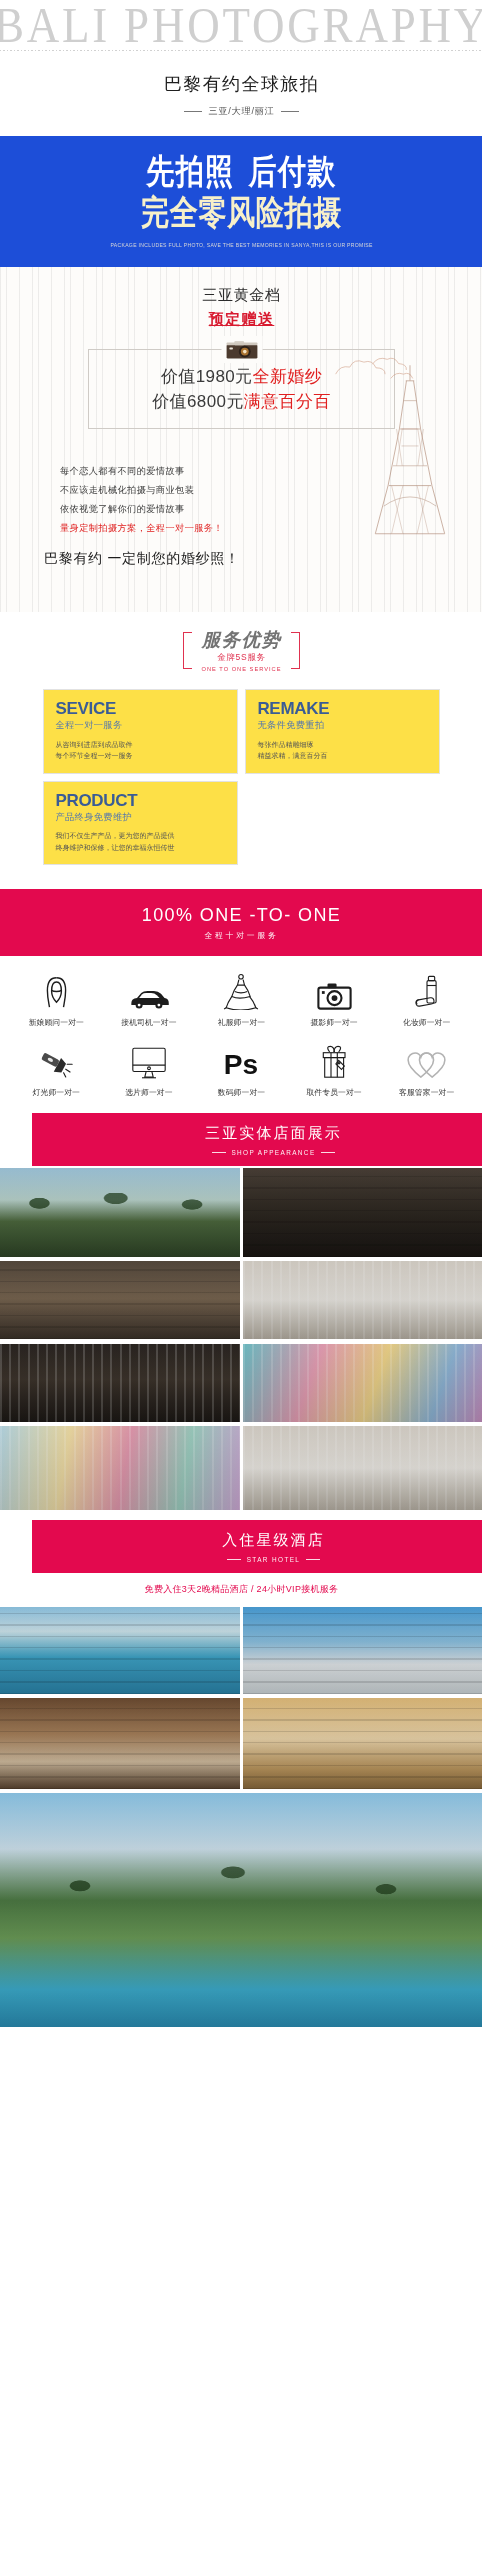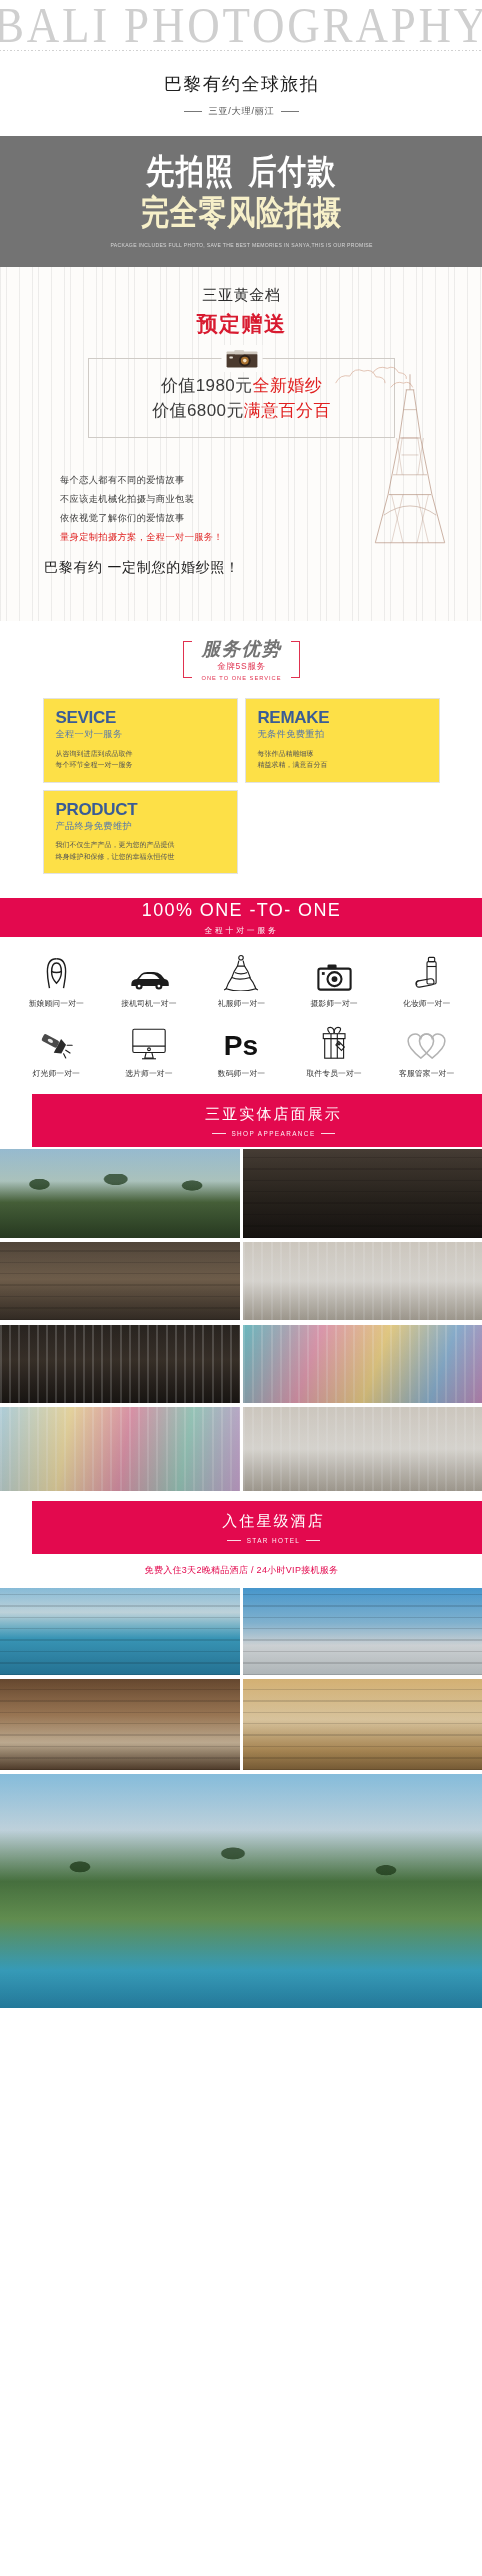--- a/index.html
+++ b/index.html
@@ -36,21 +36,21 @@
   .title-block .cn-sub {
     margin-top:9.2px; font-size:9.2px; color:#555; letter-spacing:0.7px;
     display:flex; align-items:center; justify-content:center; gap:6.4px;
   }
   .title-block .cn-sub:before, .title-block .cn-sub:after {
     content:""; width:18.5px; height:0.7px; background:#777; display:inline-block;
   }
 
   
   .hero {
-    background:#737373; width:100%; height:131px; position:relative;
+    background:#1d4ed8; width:100%; height:131px; position:relative;
     display:flex; flex-direction:column; align-items:center; justify-content:center;
   }
   .hero .l1 {
     font-size:28px; font-weight:bold; color:#ffffff; letter-spacing:1.4px;
     line-height:1.12; transform:scaleY(1.22); transform-origin:center;
     font-family:"DejaVu Sans","Liberation Sans",sans-serif;
   }
   .hero .l1 .gap { display:inline-block; width:14px; }
   .hero .l2 {
     margin-top:10px;
@@ -65,21 +65,21 @@
 
   
   .gift {
     position:relative; padding:18.5px 0 7px; background:#fdfcfa;
     background-image:
       repeating-linear-gradient(to right, rgba(150,150,150,.16) 0 0.7px, transparent 0.7px 6.4px),
       repeating-linear-gradient(to bottom, rgba(255,255,255,.0) 0 2.8px, rgba(253,252,250,.92) 2.8px 5.7px);
     overflow:hidden;
   }
   .gift h3 { text-align:center; font-size:15px; color:#2b2b2b; letter-spacing:0.7px; font-weight:500; }
-  .gift h4 { text-align:center; font-size:21px; color:#d81b30; font-weight:bold; margin-top:5px; letter-spacing:1.4px; }
+  .gift h4 { text-align:center; font-size:15px; color:#d81b30; font-weight:bold; margin-top:5px; letter-spacing:1.4px;text-decoration:underline; }
 
   .price-box {
     position:relative; width:307px; margin:20px auto 0;
     border:0.7px solid #cfcbc6; padding:15.6px 0 14px;
     text-align:center;
   }
   .cam-icon {
     position:absolute; top:-13.5px; left:50%; transform:translateX(-50%);
     width:41px; height:27px; background:#fdfcfa;
     display:flex; align-items:center; justify-content:center;
@@ -113,21 +113,21 @@
   }
   .adv-card {
     border:0.7px solid #e2e2e2; background:#fde047; padding:10px 11.4px 11.4px; min-height:74px;
   }
   .adv-card .en { font-size:17px; font-weight:bold; color:#3a5c96; letter-spacing:-0.3px; line-height:1.05; }
   .adv-card .cn { font-size:9.2px; color:#5577ad; margin-top:1.4px; letter-spacing:0.4px; }
   .adv-card .desc { font-size:7px; color:#555; margin-top:6.4px; line-height:1.62; }
 
   
   .pink-band {
-    margin-top:24px; background:#e3094e; width:100%; height:39px;
+    margin-top:24px; background:#e3094e; width:100%; height:67px;
     display:flex; flex-direction:column; align-items:center; justify-content:center;
   }
   .pink-band .en { font-size:18px; color:#fff; letter-spacing:1.4px; font-weight:400; }
   .pink-band .cn { font-size:7.8px; color:#fff; margin-top:4.3px; letter-spacing:2.8px; opacity:.95; }
 
   
   .icon-grid { padding:17px 10px 15.6px; }
   .icon-row { display:grid; grid-template-columns:repeat(5,1fr); }
   .icon-row + .icon-row { margin-top:15.6px; }
   .icon-cell { display:flex; flex-direction:column; align-items:center; }

